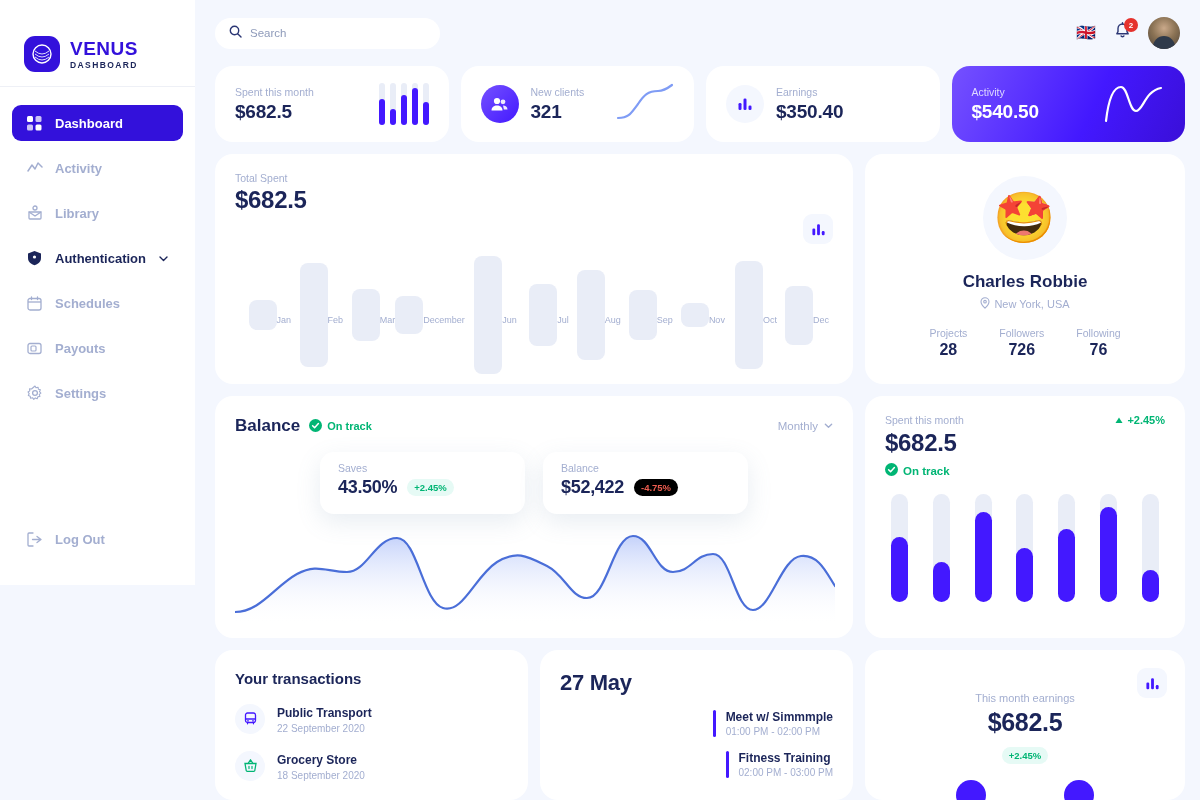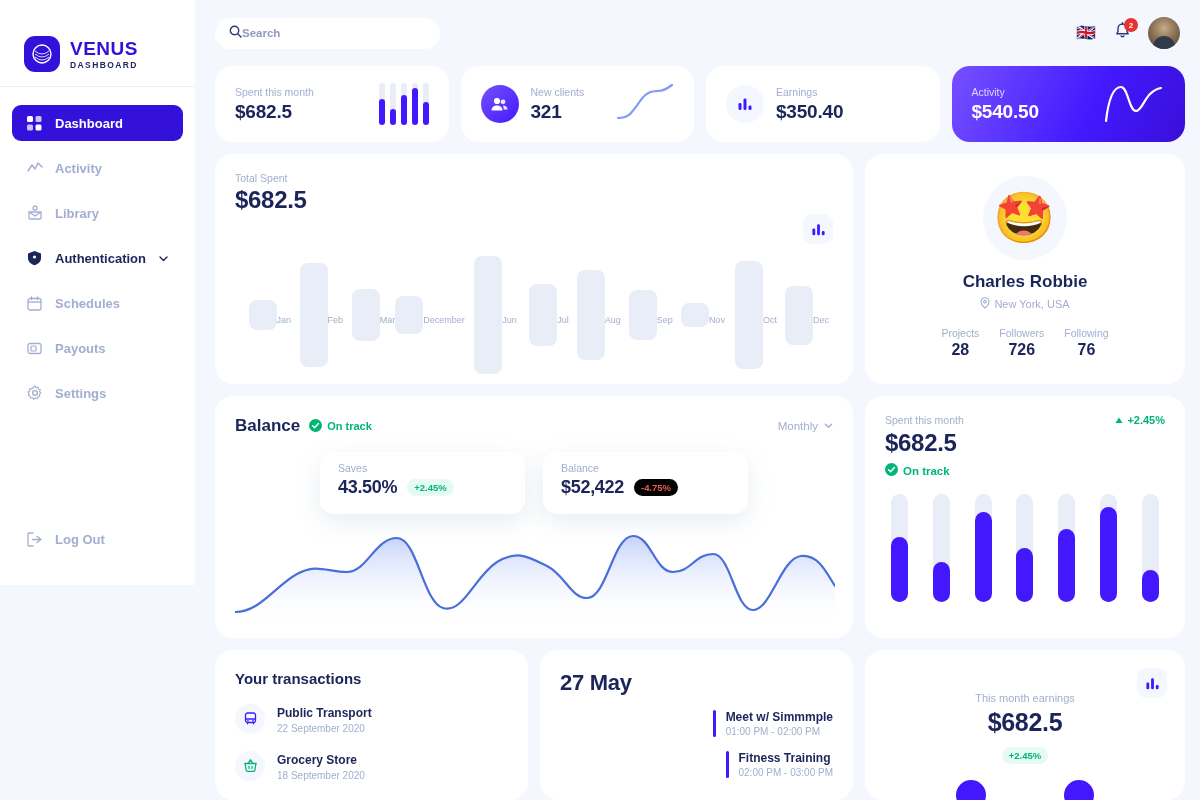--- a/index.html
+++ b/index.html
@@ -51,21 +51,21 @@
     height: 32px; padding: 0 14px;
     font-size: 13px; color: #a3aed0; font-weight: bold;
     cursor: pointer;
   }
 
   
   .main { flex: 1; padding: 0 15px 0 20px; min-width: 0; }
   .topbar { height: 66px; display: flex; align-items: center; gap: 14px; }
   .search {
     width: 225px; height: 31px; background: #fff; border-radius: 16px;
-    display: flex; align-items: center; padding: 0 14px; font-weight: bold;
+    display: flex; align-items: center; gap: 8px; padding: 0 14px;
   }
   .search-ph { font-size: 11.5px; color: #8f9bba; }
   .topbar-right { margin-left: auto; display: flex; align-items: center; gap: 16px; padding-right: 5px; }
   .flag { font-size: 16px; line-height: 1; }
   .bell-wrap { position: relative; width: 20px; height: 22px; display: flex; align-items: center; justify-content: center; }
   .bell-badge {
     position: absolute; top: -4px; right: -6px;
     background: #e5322d; color: #fff;
     font-size: 8px; font-weight: bold;
     min-width: 14px; height: 14px; border-radius: 7px;
@@ -138,21 +138,21 @@
 
   
   .profile { height: 230px; padding: 22px 20px; text-align: center; }
   .pf-avatar {
     width: 84px; height: 84px; border-radius: 50%; background: #f4f7fe;
     margin: 0 auto; display: flex; align-items: center; justify-content: center;
     font-size: 50px; line-height: 1;
   }
   .pf-name { font-size: 17px; font-weight: bold; margin-top: 12px; }
   .pf-loc { font-size: 11px; color: #a3aed0; margin-top: 5px; display: flex; align-items: center; justify-content: center; gap: 4px; }
-  .pf-stats { display: flex; justify-content: center; gap: 20px; margin-top: 16px; }
+  .pf-stats { display: flex; justify-content: center; gap: 32px; margin-top: 16px; }
   .pf-stat { text-align: center; }
   .pf-k { font-size: 10.5px; color: #a3aed0; }
   .pf-v { font-size: 16px; font-weight: bold; margin-top: 2px; }
 
   
   .balance { height: 242px; padding: 20px 20px 0 20px; position: relative; overflow: hidden; }
   .bal-head { display: flex; align-items: center; gap: 9px; }
   .bal-title { font-size: 17px; font-weight: bold; }
   .chip-ontrack { display: flex; align-items: center; gap: 5px; font-size: 11px; font-weight: bold; color: #01b574; }
   .dropdown { margin-left: auto; display: flex; align-items: center; gap: 6px; font-size: 11.5px; color: #a3aed0; cursor: pointer; }

